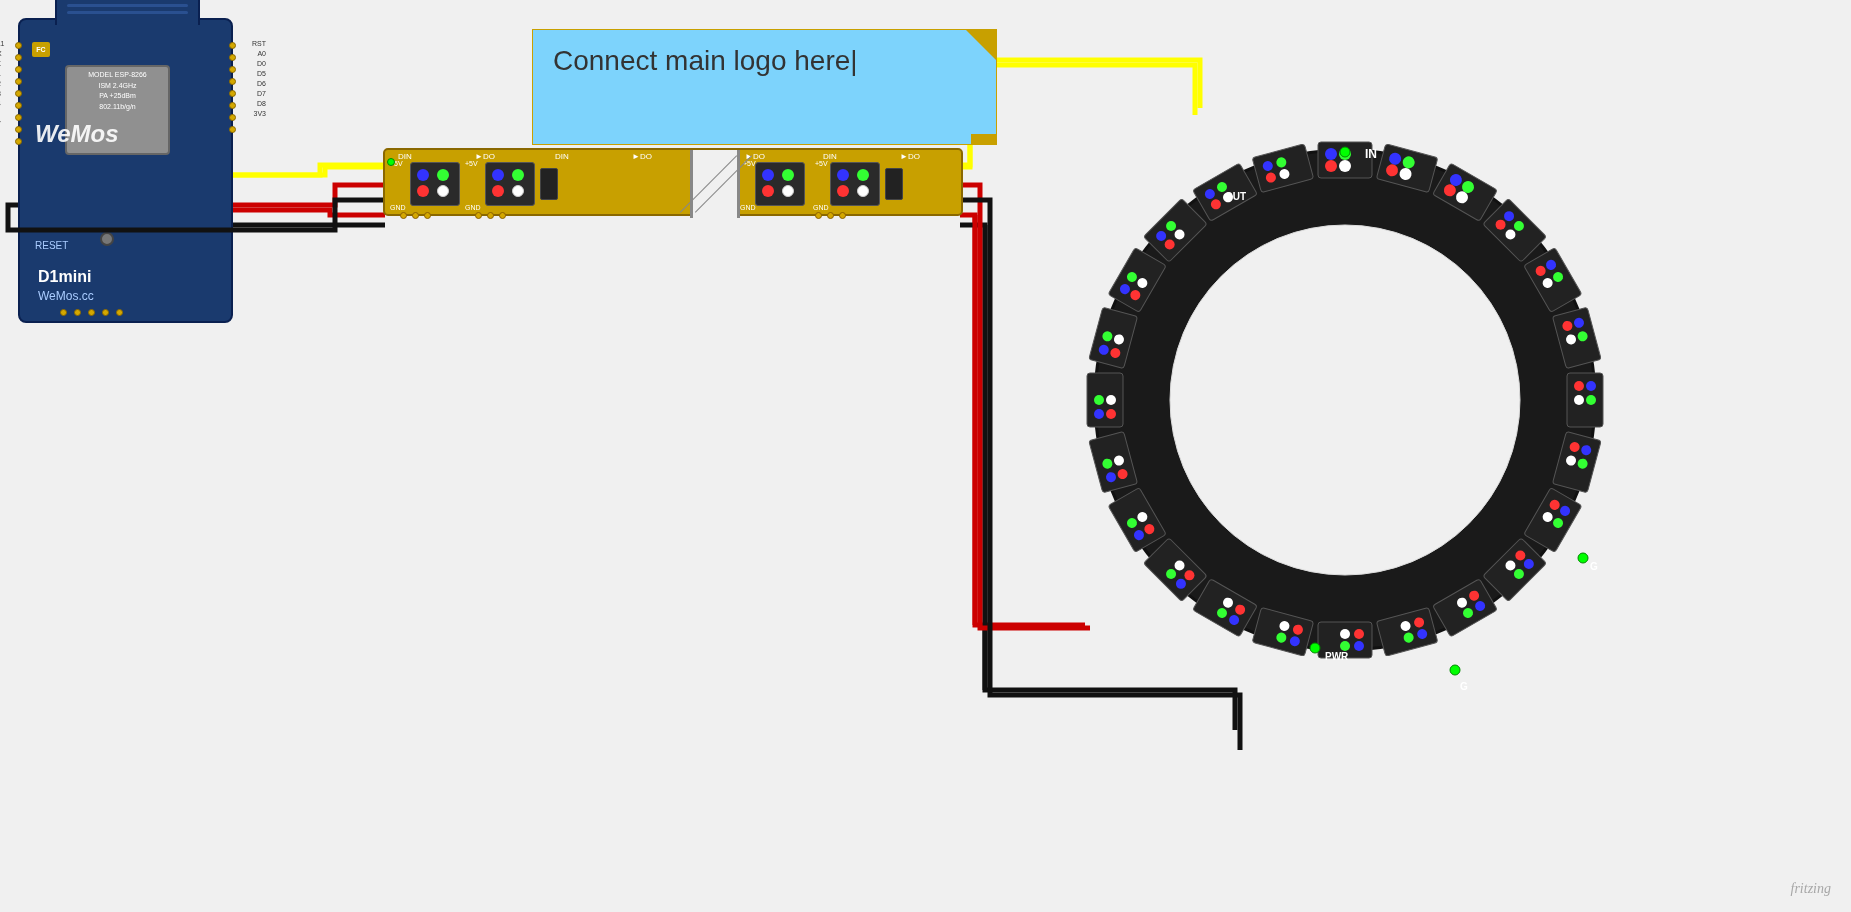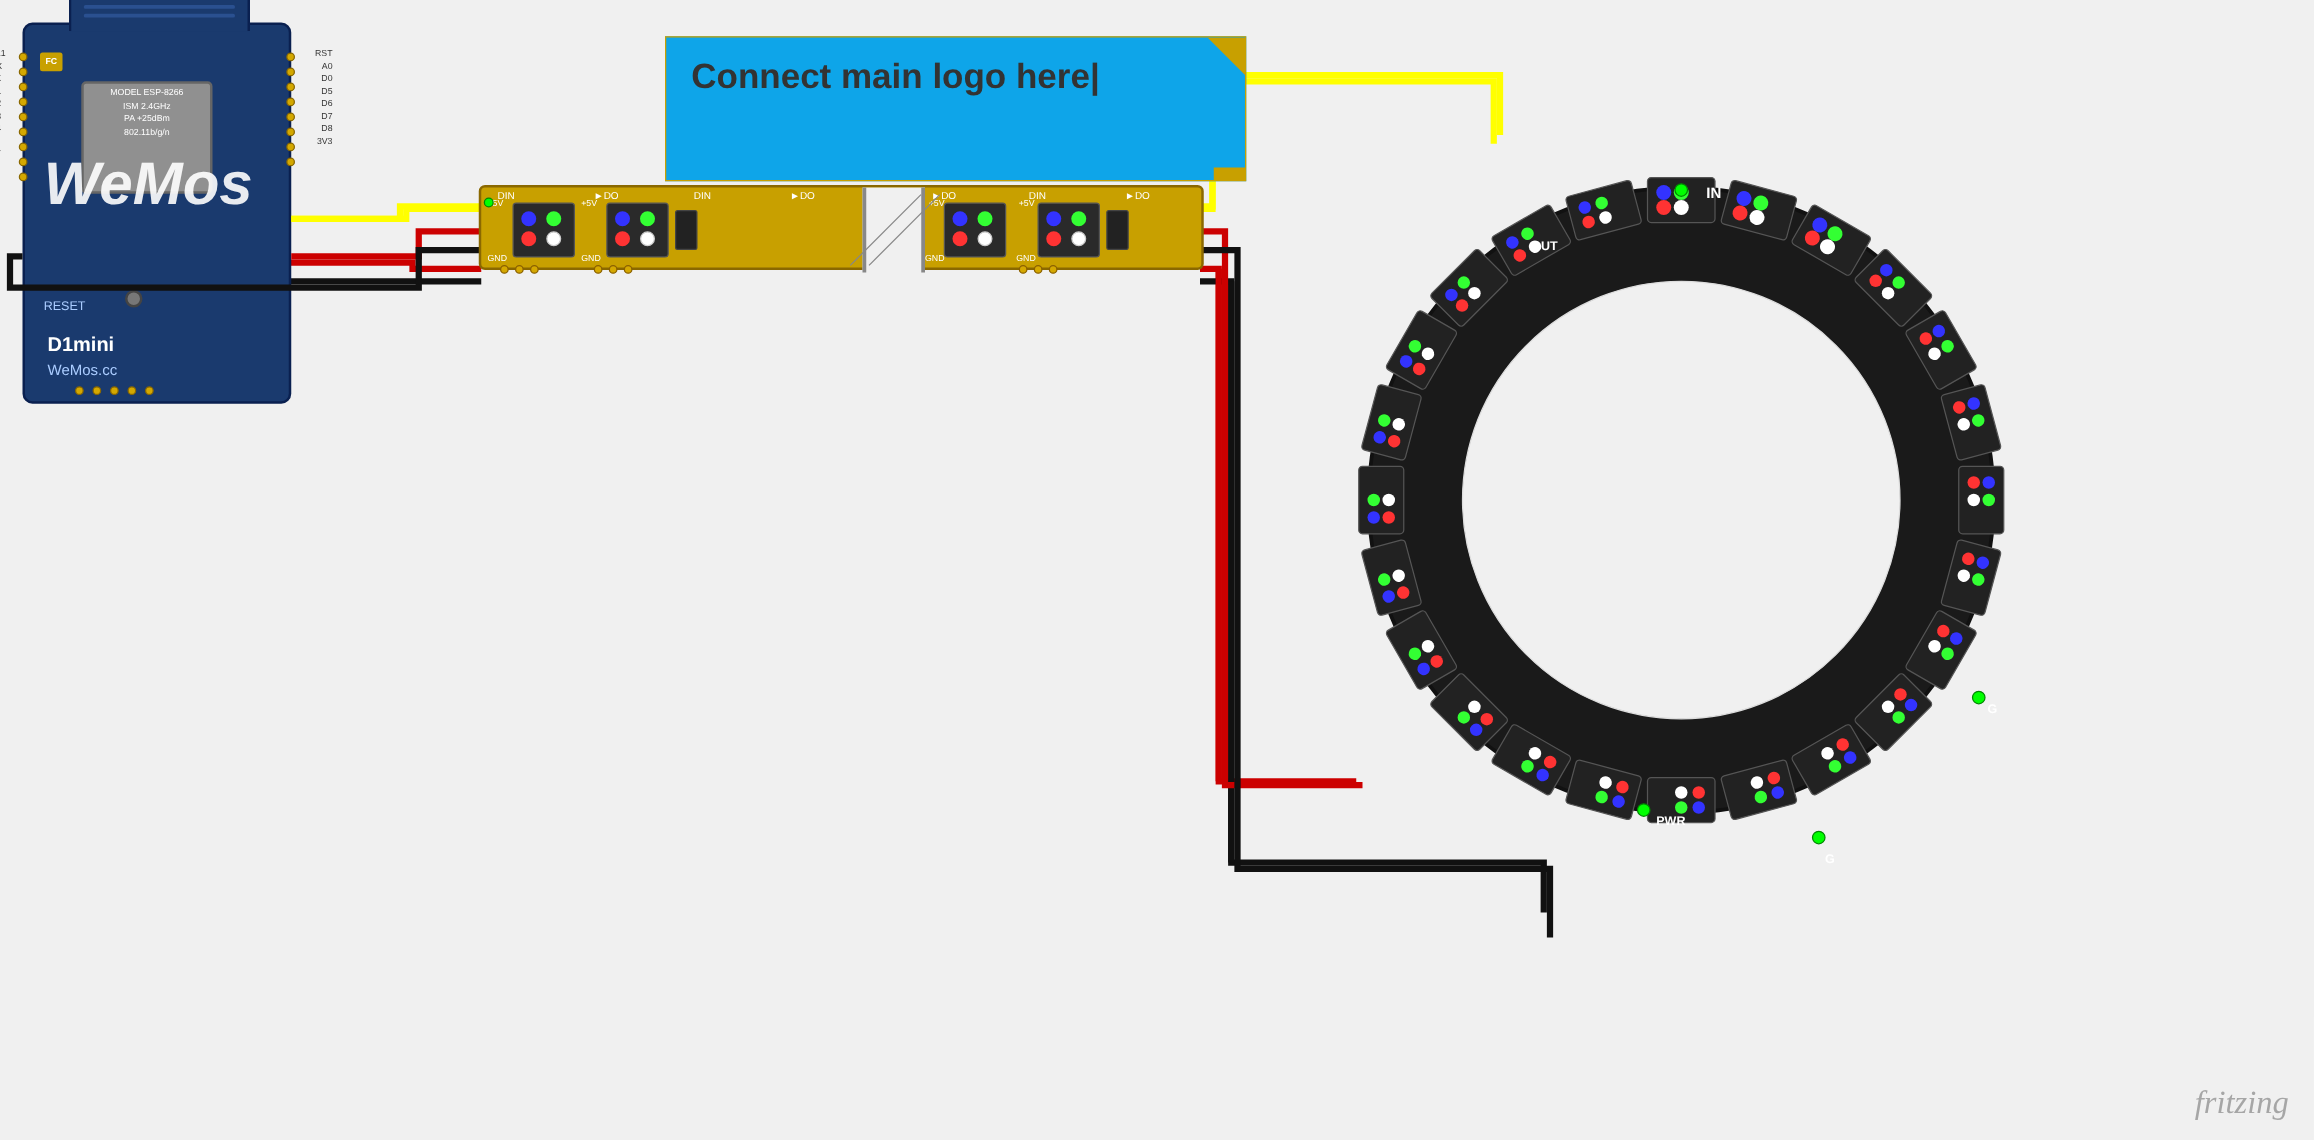--- a/index.html
+++ b/index.html
@@ -37,25 +37,25 @@
       top: 0;
       left: 0;
       width: 1851px;
       height: 912px;
       pointer-events: none;
     }
 
     
     .note-box {
       position: absolute;
-      background: #0ea5e9;
+      background: #7dd3fc;
       border: 1px solid #c8a000;
       padding: 15px 20px;
       font-size: 28px;
-      font-weight: bold;
+      font-weight: normal;
       color: #333;
     }
 
     .note-box::after {
       content: '';
       position: absolute;
       top: 0;
       right: 0;
       width: 30px;
       height: 30px;
@@ -84,21 +84,21 @@
       background: #c8a000;
       clip-path: polygon(100% 0, 0 0, 100% 100%);
     }
 
     
     .fritzing-watermark {
       position: absolute;
       bottom: 15px;
       right: 20px;
       color: #888;
-      font-size: 26px;
+      font-size: 14px;
       font-style: italic;
       font-family: Georgia, serif;
       opacity: 0.7;
     }
 
     .board-pin {
       width: 7px;
       height: 7px;
       background: #d4a800;
       border-radius: 50%;
@@ -185,21 +185,21 @@
     </div>
 
     <div style="position:absolute; top:22px; left:12px; width:18px; height:15px; background:#c8a000; border-radius:2px; font-size:7px; color:#fff; display:flex; align-items:center; justify-content:center; font-weight:bold;">FC</div>
 
     <div style="position:absolute; top:45px; left:45px; width:105px; height:90px; background:#909090; border-radius:4px; border:2px solid #666;">
       <div style="color:#fff; font-size:7px; text-align:center; padding:3px; line-height:1.5;">
         MODEL ESP-8266<br>ISM 2.4GHz<br>PA +25dBm<br>802.11b/g/n
       </div>
     </div>
 
-    <div style="position:absolute; top:100px; left:15px; color:#ffffff; font-size:48px; font-style:italic; font-weight:bold; opacity:0.9;">WeMos</div>
+    <div style="position:absolute; top:100px; left:15px; color:#ffffff; font-size:24px; font-style:italic; font-weight:bold; opacity:0.9;">WeMos</div>
 
     <div style="position:absolute; bottom:35px; left:18px; color:#ffffff; font-size:16px; font-weight:bold;">D1mini</div>
     <div style="position:absolute; bottom:18px; left:18px; color:#aaccff; font-size:12px;">WeMos.cc</div>
 
     <div style="position:absolute; bottom:70px; left:15px; color:#aaccff; font-size:10px;">RESET</div>
     <div style="position:absolute; bottom:75px; left:80px; width:14px; height:14px; background:#777; border-radius:50%; border:2px solid #444;"></div>
 
     <div style="position:absolute; bottom:5px; left:40px; display:flex; gap:7px;">
       <div class="board-pin"></div>
       <div class="board-pin"></div>

